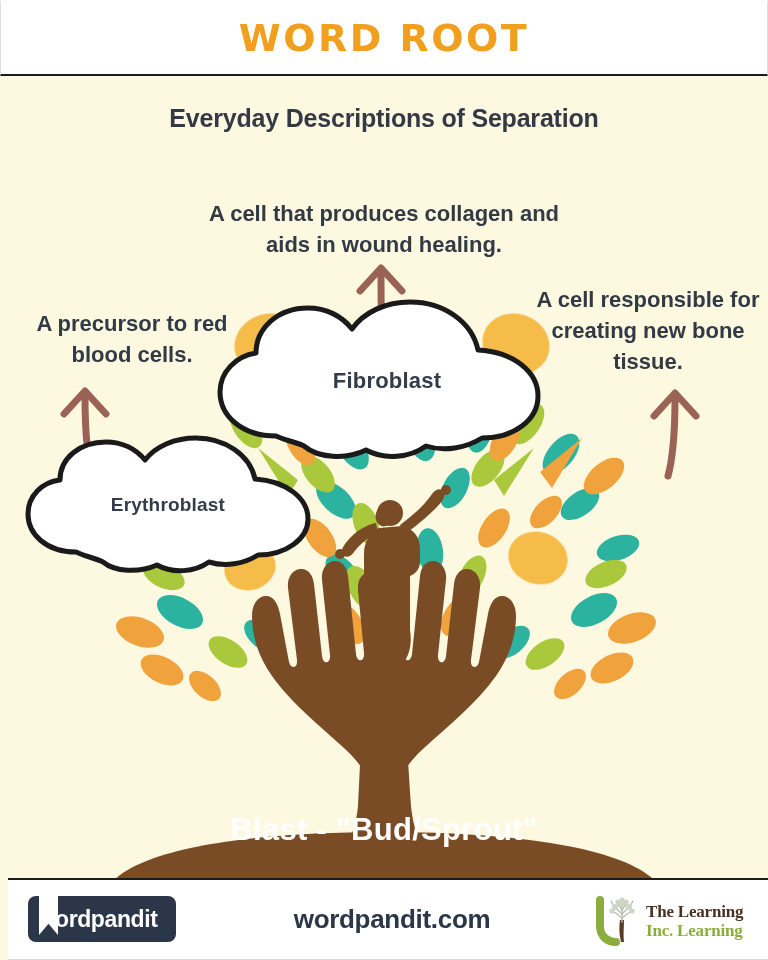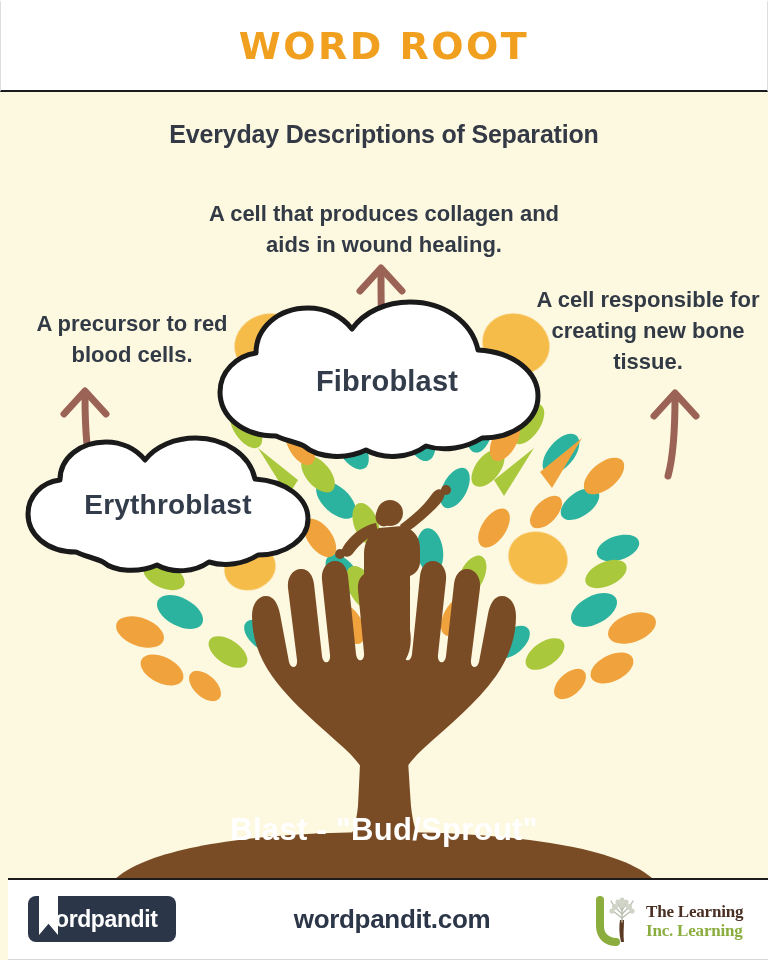--- a/index.html
+++ b/index.html
@@ -16,21 +16,21 @@
     height: 960px;
     overflow: hidden;
     background: #fdf8e0;
   }
 
   
   .header-bar {
     position: absolute;
     left: 0; top: 0;
     width: 768px;
-    height: 92px;
+    height: 76px;
     background: #ffffff;
     border: 1px solid #dedede;
     border-top: 2px solid #ffffff;
     border-bottom: 2px solid #1c1c1c;
     box-sizing: border-box;
     display: flex;
     align-items: center;
     justify-content: center;
   }
   .header-title {
@@ -43,21 +43,20 @@
 
   .subtitle {
     position: absolute;
     left: 0; top: 104px;
     width: 768px;
     text-align: center;
     font-size: 25px;
     font-weight: bold;
     color: #343a45;
     letter-spacing: -0.2px;
-    margin-top: 16px;
   }
 
   
   .desc {
     position: absolute;
     font-size: 22px;
     font-weight: bold;
     color: #323a46;
     line-height: 1.42;
     text-align: center;
@@ -81,28 +80,28 @@
   }
   .cloud svg { display: block; }
   .cloud-label {
     position: absolute;
     left: 0; top: 0;
     width: 100%;
     height: 100%;
     display: flex;
     align-items: center;
     justify-content: center;
-    font-size: 28px;
+    font-size: 19px;
     font-weight: bold;
     color: #333c4a;
     letter-spacing: 0.2px;
     pointer-events: none;
   }
   .cloud-fibro { left: 214px; top: 296px; width: 346px; height: 170px; }
-  .cloud-fibro .cloud-label { font-size: 29px; }
+  .cloud-fibro .cloud-label { font-size: 22px; }
   .cloud-ery   { left: 22px;  top: 434px; width: 292px; height: 142px; }
   .cloud-osteo { left: 446px; top: 434px; width: 292px; height: 142px; }
 
   
   .base-text {
     position: absolute;
     left: 0; top: 812px;
     width: 768px;
     text-align: center;
     font-size: 31px;

